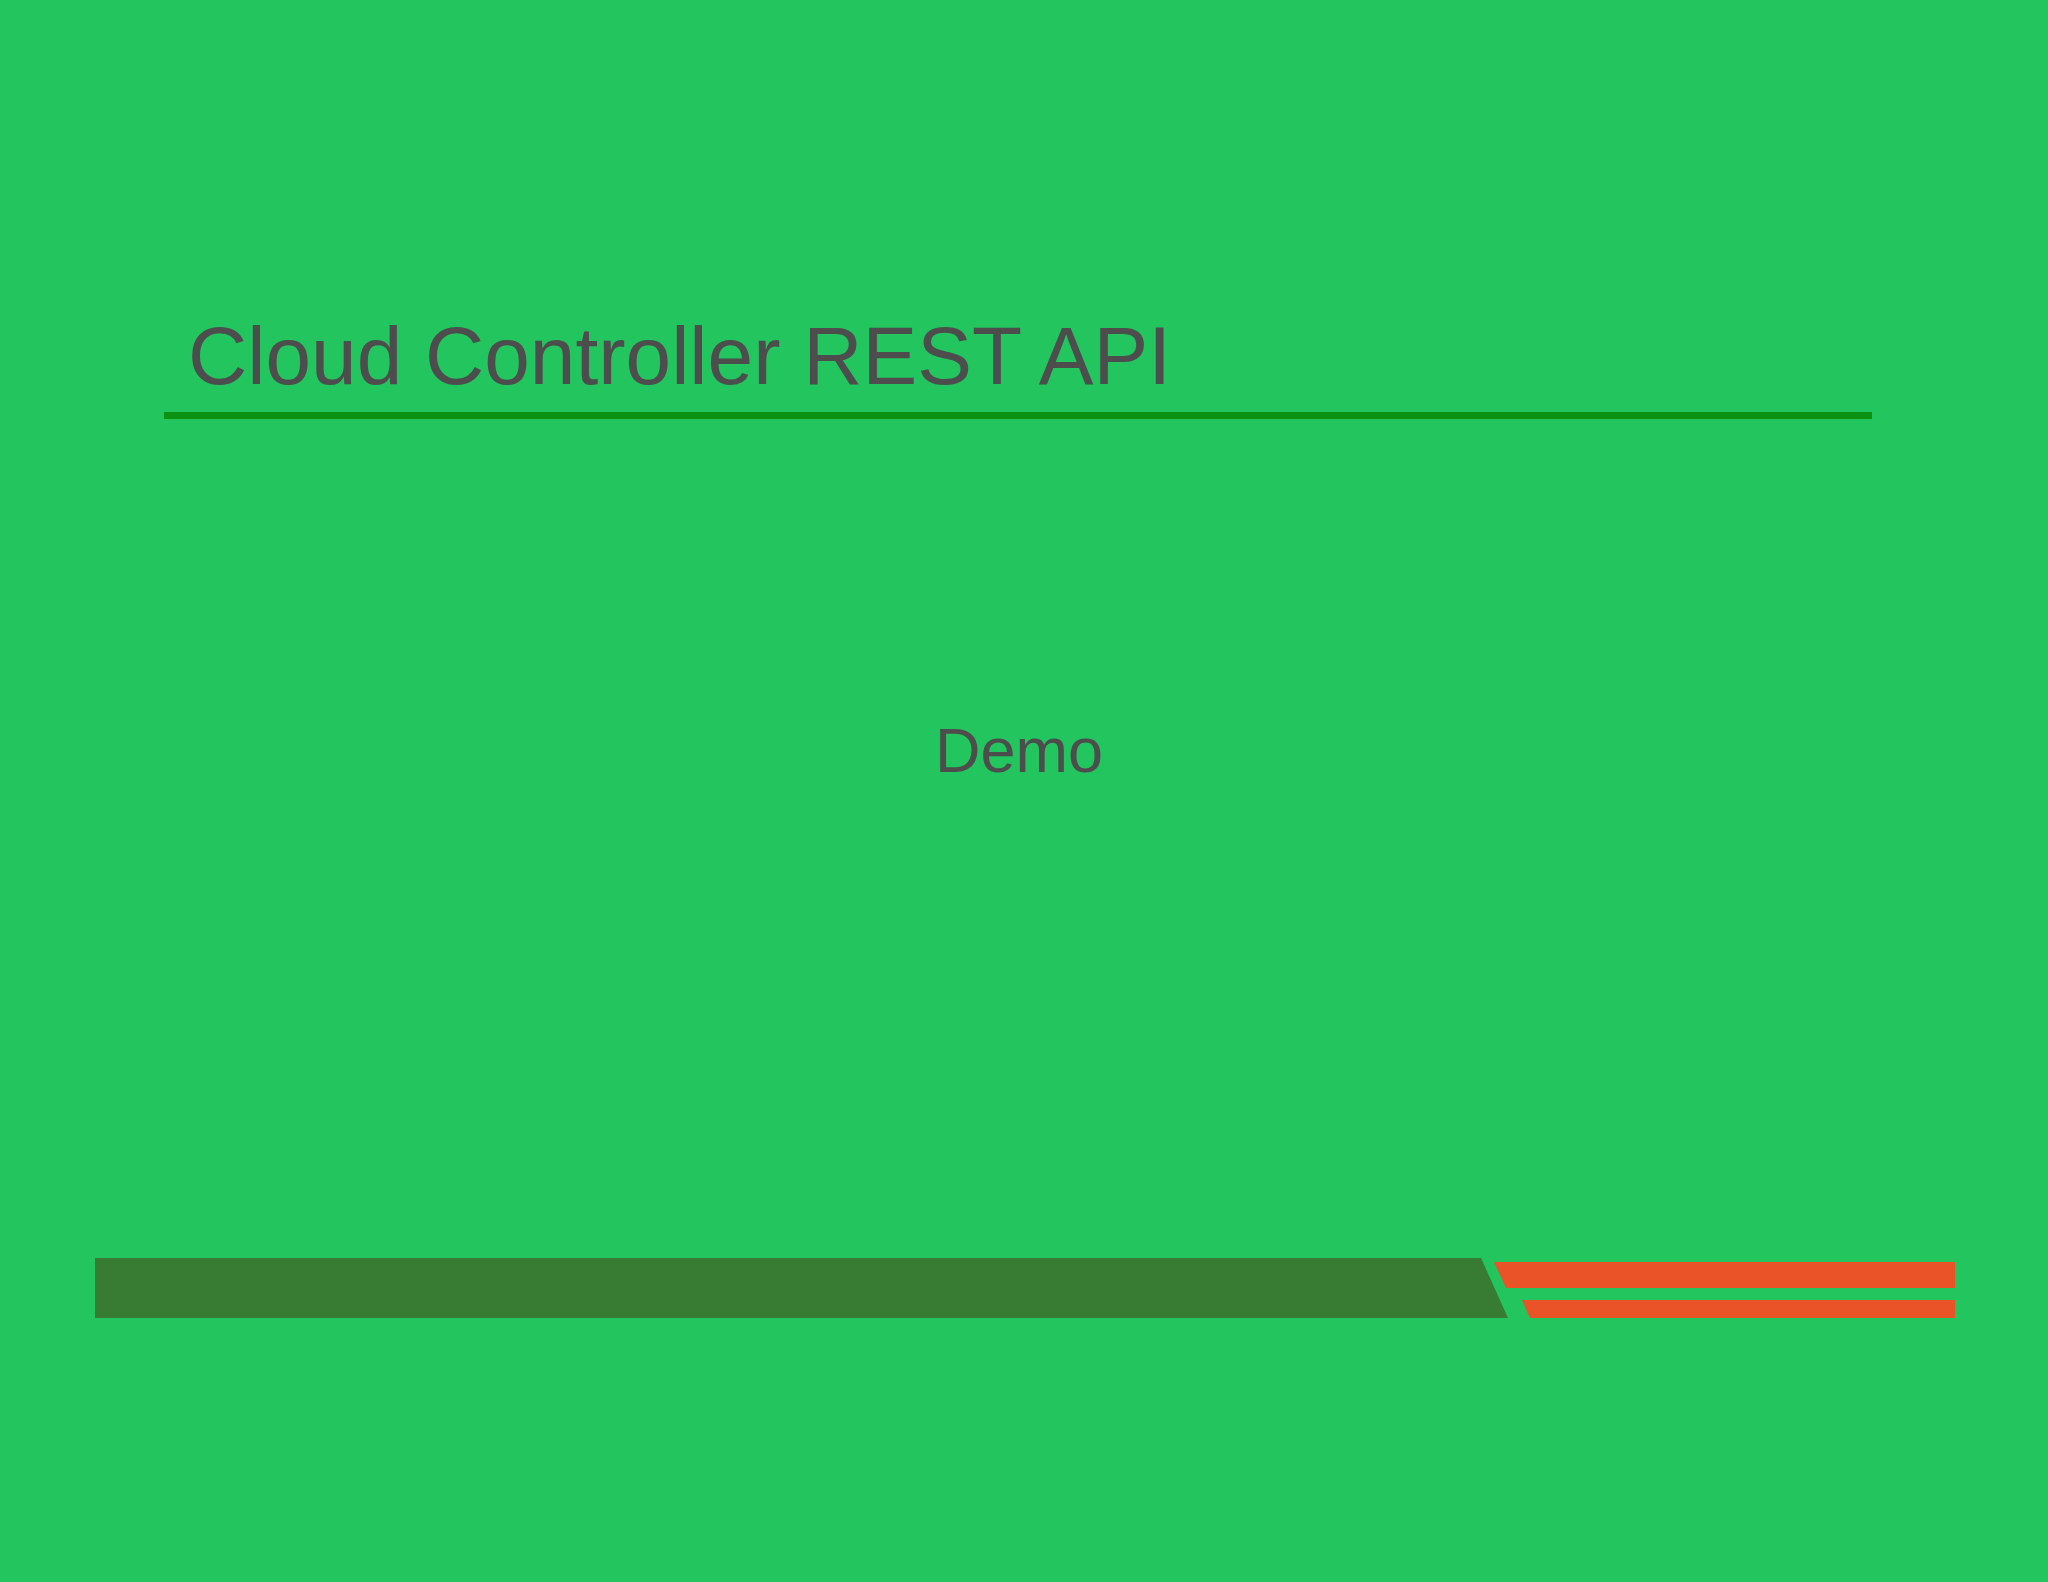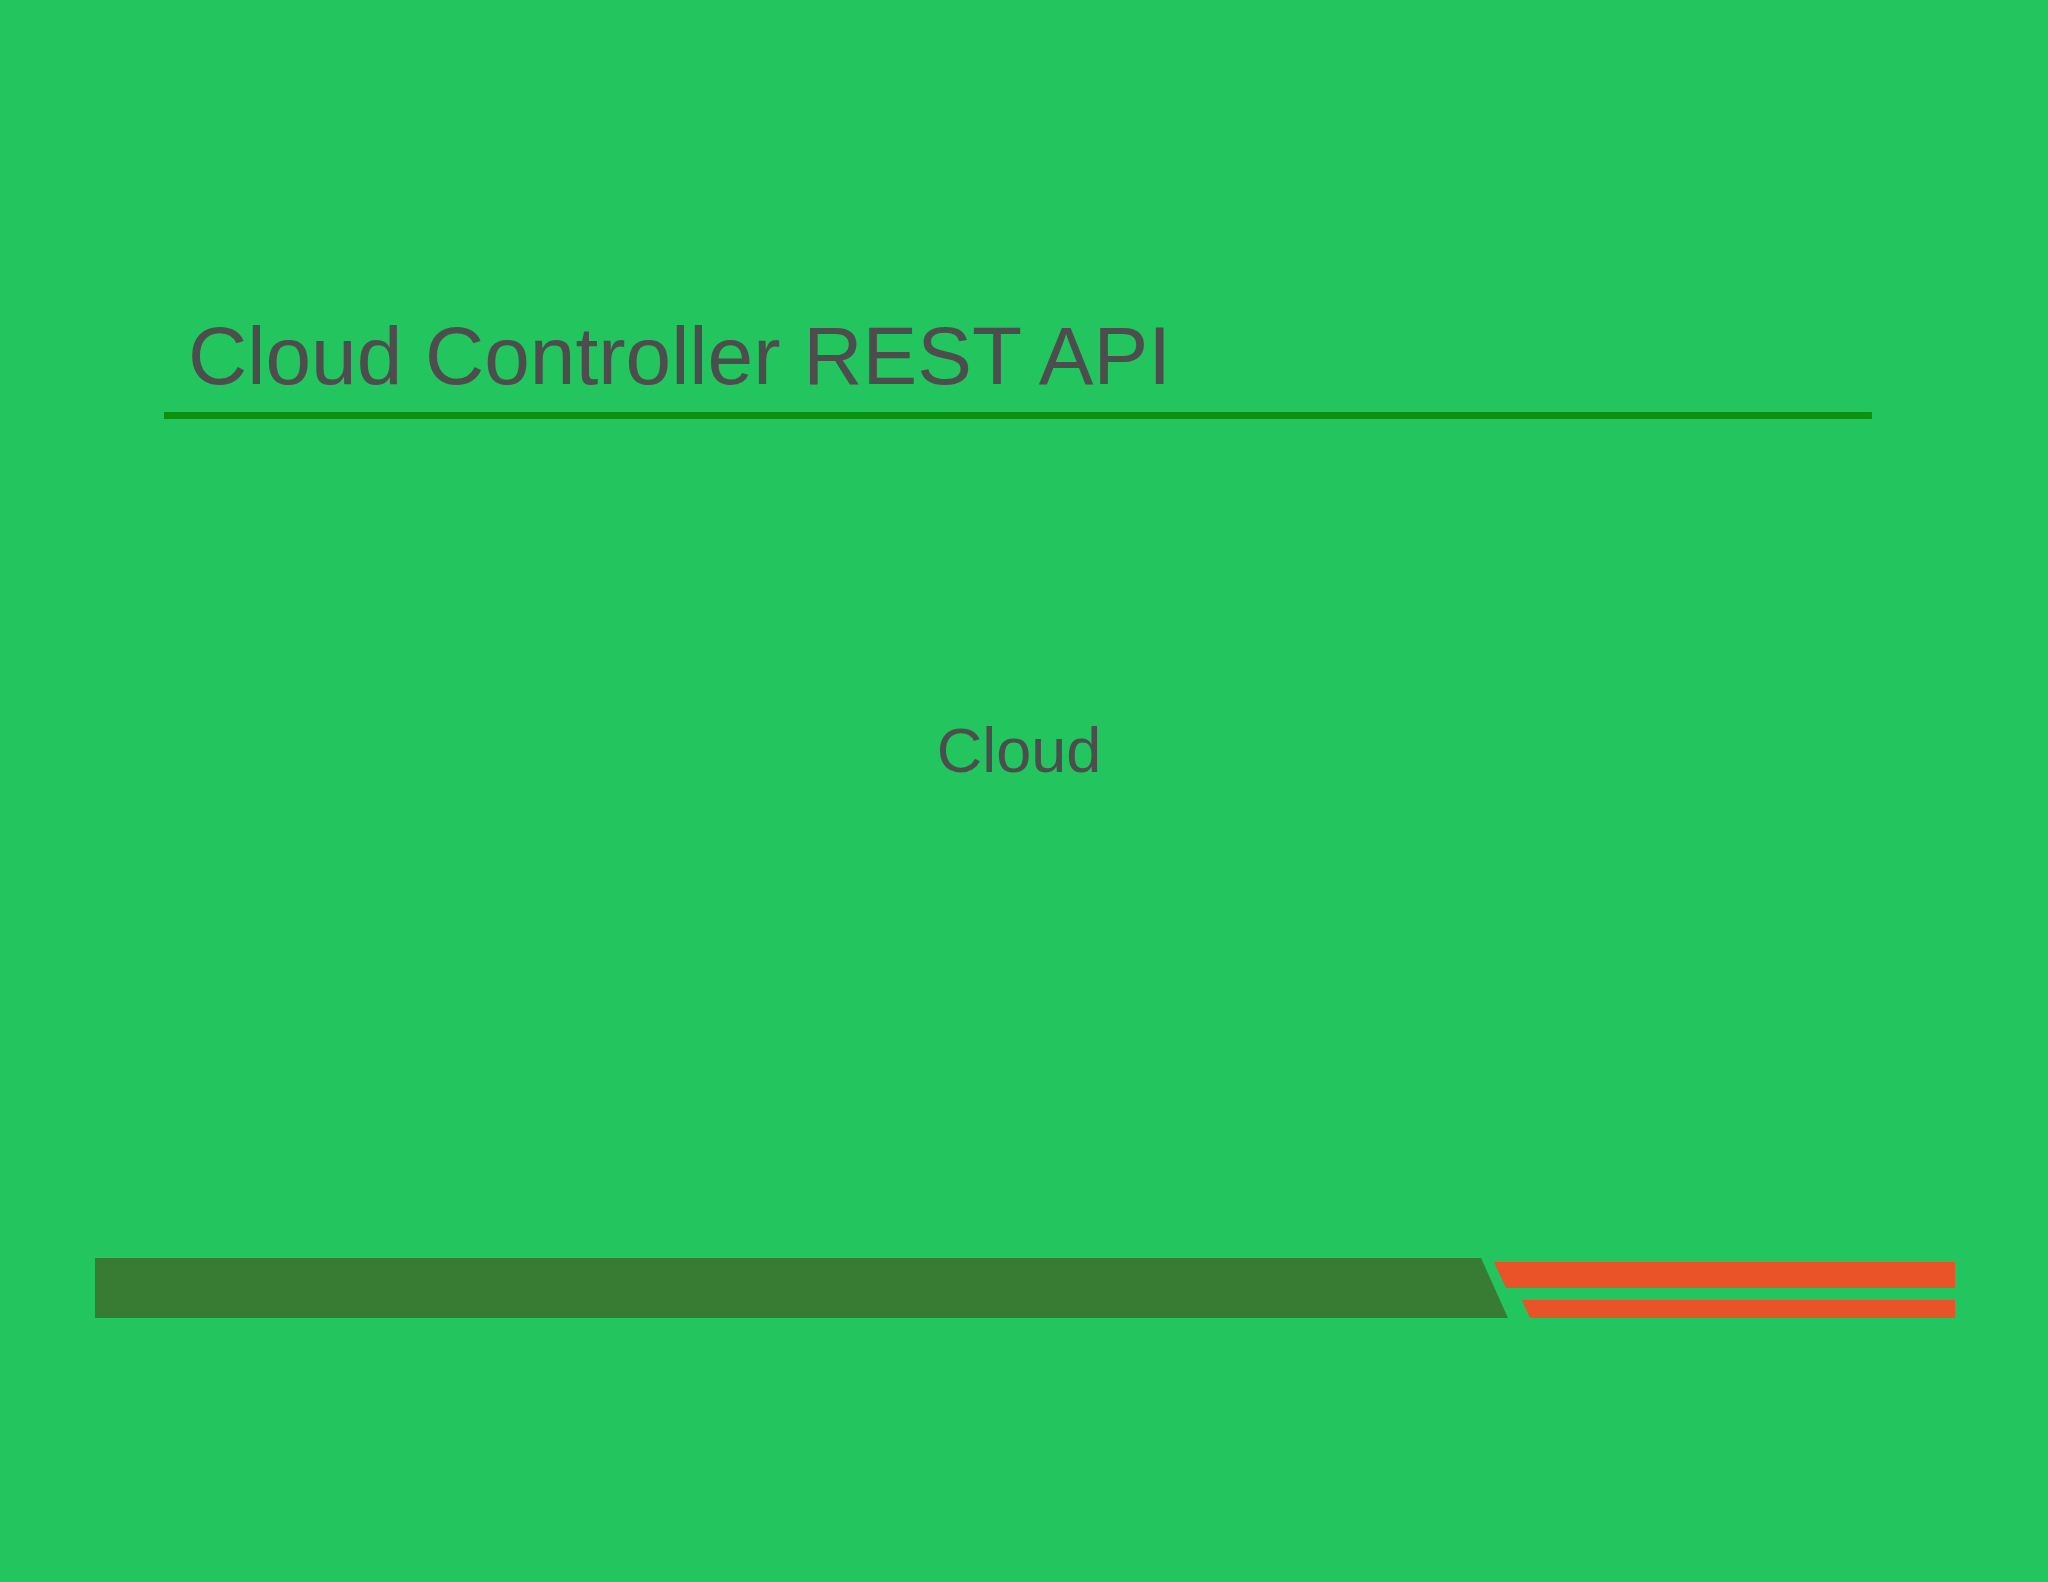--- a/index.html
+++ b/index.html
@@ -90,21 +90,21 @@
 <body>
 
 <div class="slide">
 
   <div class="title-block">
     <h1 class="slide-title">Cloud Controller REST API</h1>
     <div class="title-rule"></div>
   </div>
 
   <div class="content-area">
-    <p class="body-text">Cloud</p>
+    <p class="body-text">Demo</p>
   </div>
 
   <div class="footer-graphic">
     <svg viewBox="0 0 2048 80" width="2048" height="80" xmlns="http://www.w3.org/2000/svg">
       <polygon points="95,6 1481,6 1508,66 95,66" fill="#387c34"></polygon>
       <polygon points="1494,10 1955,10 1955,36 1506,36" fill="#ea5228"></polygon>
       <polygon points="1522,48 1955,48 1955,66 1530,66" fill="#ea5228"></polygon>
     </svg>
   </div>
 

